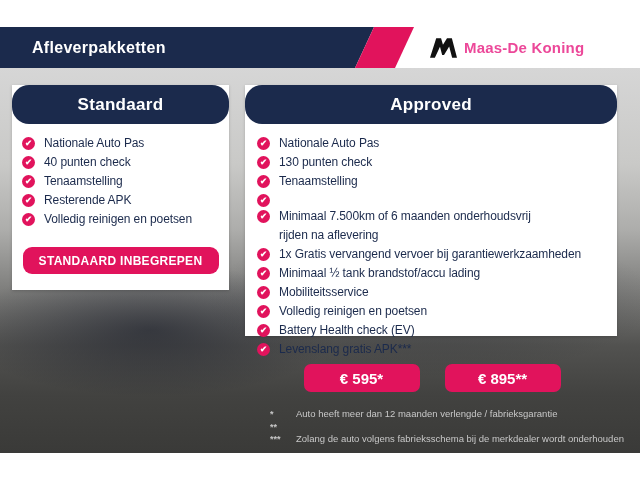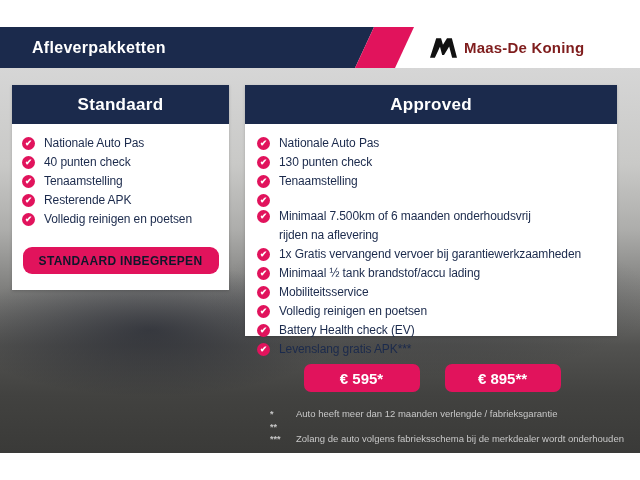--- a/index.html
+++ b/index.html
@@ -19,40 +19,40 @@
   
   .header{position:absolute;left:0;top:27px;width:640px;height:41px;background:#ffffff;}
   .header .navy{position:absolute;inset:0;background:#1b2a4c;
     clip-path:polygon(0 0,374px 0,355px 100%,0 100%);}
   .header .stripe{position:absolute;inset:0;background:#e1135c;
     clip-path:polygon(374px 0,414px 0,395px 100%,355px 100%);}
   .header .title{position:absolute;left:32px;top:0;height:100%;display:flex;align-items:center;
     color:#ffffff;font-size:16px;font-weight:700;letter-spacing:.3px;}
   .brand{position:absolute;left:430px;top:0;height:100%;display:flex;align-items:center;gap:7px;}
   .brand svg{display:block;}
-  .brand .brand-text{color:#7f1d1d;font-size:15px;font-weight:700;letter-spacing:.2px;}
+  .brand .brand-text{color:#ec4899;font-size:15px;font-weight:700;letter-spacing:.2px;}
 
   
   .card{position:absolute;top:85px;background:#ffffff;box-shadow:0 1px 3px rgba(0,0,0,.18);}
   .card-head{height:39px;background:#1b2a4c;color:#ffffff;display:flex;align-items:center;
-    justify-content:center;font-size:17px;font-weight:700;letter-spacing:.3px;}
+    justify-content:center;font-size:17px;font-weight:700;letter-spacing:.3px;border-radius:17px;}
   .card-body{padding:10px 10px 0 10px;}
   .card-std{left:12px;width:217px;height:205px;}
   .card-app{left:245px;width:372px;height:251px;}
   .card-app .card-body{padding:10px 10px 0 12px;}
 
   .feature{display:flex;align-items:flex-start;}
   .check{flex:0 0 13px;width:13px;height:13px;border-radius:50%;background:#e1135c;color:#ffffff;
     font-size:8.5px;line-height:13px;text-align:center;font-weight:700;margin:3px 9px 0 0;}
   .ftext{font-size:12px;font-weight:400;color:#1b2a4c;line-height:19px;white-space:nowrap;letter-spacing:-0.1px;}
   .ftext.multiline{white-space:pre-line;}
 
   button{font-family:"Liberation Sans", sans-serif;border:none;cursor:pointer;}
   .badge-btn{display:block;margin:18px auto 0;width:196px;height:27px;border-radius:9px;
-    background:#e1135c;color:#0f172a;font-size:12px;font-weight:700;letter-spacing:.3px;}
+    background:#e1135c;color:#ffffff;font-size:12px;font-weight:700;letter-spacing:.3px;}
   .prices{display:flex;justify-content:center;gap:25px;margin-top:5px;}
   .price-btn{width:116px;height:28px;border-radius:7px;background:#e1135c;color:#ffffff;
     font-size:15px;font-weight:700;}
 
   
   .footnotes{position:absolute;left:270px;top:408px;}
   .footnote{display:flex;line-height:12.5px;}
   .fn-marker{width:26px;color:#c8c8c8;font-size:9px;font-weight:700;}
   .fn-text{color:#c8c8c8;font-size:9.5px;}
 </style>

